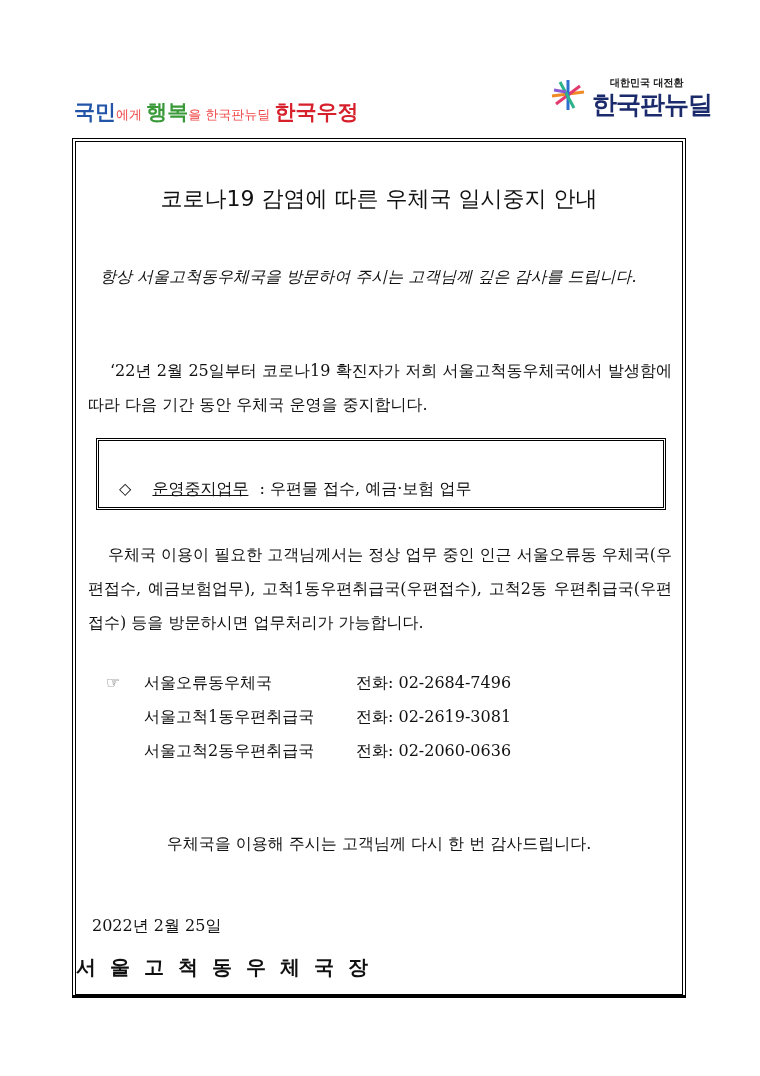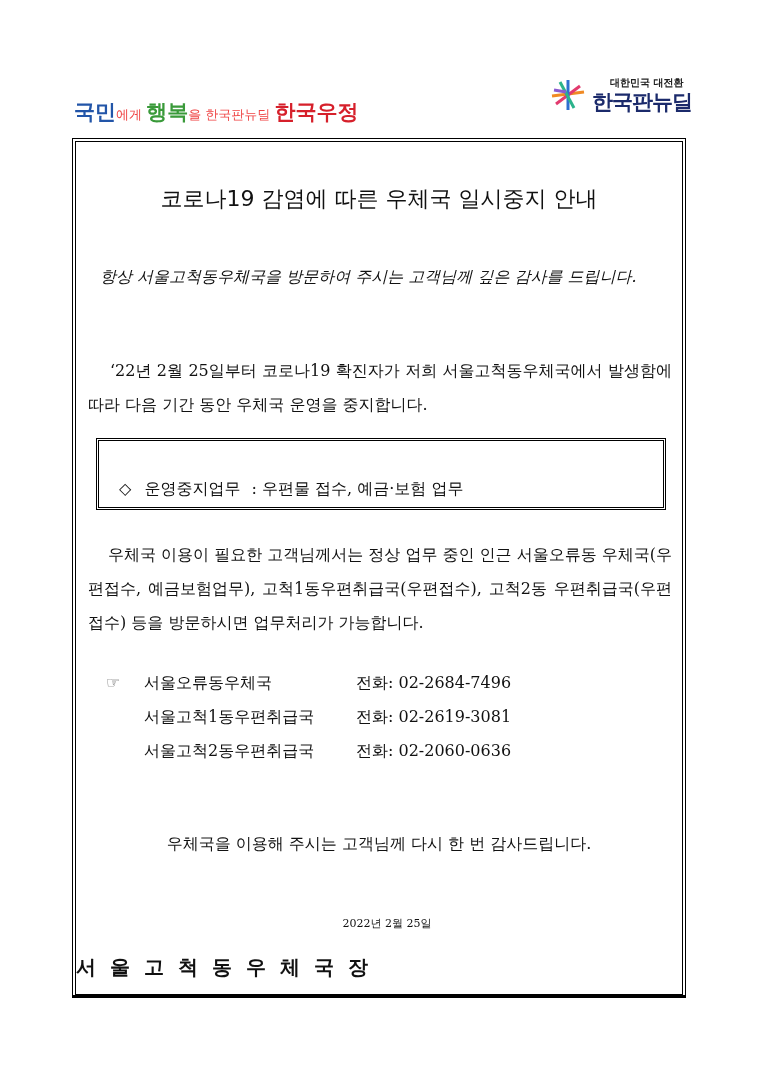--- a/index.html
+++ b/index.html
@@ -8,21 +8,21 @@
   .slogan { position:absolute; left:74px; top:98px; font-family:"DejaVu Sans","Liberation Sans",sans-serif;
             font-weight:bold; white-space:nowrap; }
   .slogan .big { font-size:21px; }
   .slogan .small { font-size:13px; font-weight:normal; color:#ef4444; }
   .slogan .blue { color:#2255a8; }
   .slogan .green { color:#3a9a3a; }
   .slogan .red { color:#d6202b; }
   .newdeal { position:absolute; left:548px; top:74px; width:150px; height:40px; }
   .newdeal .sub { position:absolute; left:62px; top:2px; font-size:10px; font-weight:bold;
                   font-family:"DejaVu Sans","Liberation Sans",sans-serif; color:#222; white-space:nowrap; }
-  .newdeal .main { position:absolute; left:44px; top:14px; font-size:21px; font-weight:bold;
+  .newdeal .main { position:absolute; left:44px; top:14px; font-size:25px; font-weight:bold;
                    font-family:"DejaVu Sans","Liberation Sans",sans-serif; color:#1b2a6b; white-space:nowrap; letter-spacing:-1px; }
   .newdeal svg { position:absolute; left:0; top:4px; }
   .frame { position:absolute; left:72px; top:138px; width:606px; height:852px;
            border:4px double #000; }
   .frame .bottom-thick { position:absolute; left:-4px; right:-4px; bottom:-4px; height:3px; background:#000; }
   .title { position:absolute; left:0; right:0; top:42px; text-align:center;
            font-family:"DejaVu Sans","Liberation Sans",sans-serif; font-weight:normal; font-size:22px; letter-spacing:0px; }
   .para { position:absolute; left:12px; width:584px; font-size:16px; line-height:34px; text-align:justify; }
   .p1 { top:118px; }
   .p2 { top:212px; }
@@ -31,21 +31,21 @@
          border:3px double #000; font-size:16px; }
   .box .row { position:absolute; left:20px; height:30px; line-height:30px; white-space:nowrap; }
   .box .r1 { top:2px; } .box .r2 { top:33px; }
   .box .r1 .v { letter-spacing:-1.2px; font-size:15px; }
   .contacts { position:absolute; left:30px; top:524px; font-size:16px; }
   .contact { position:relative; height:34px; line-height:34px; white-space:nowrap; }
   .contact .hand { position:absolute; left:0; width:30px; color:#555; }
   .contact .name { position:absolute; left:38px; }
   .contact .tel { position:absolute; left:250px; }
   .closing { position:absolute; left:0; right:0; top:692px; text-align:center; font-size:16px; }
-  .date { position:absolute; left:16px; right:0; top:774px; text-align:center; font-size:11px; }
+  .date { position:absolute; left:16px; right:0; top:774px; font-size:16px; }
   .signer { position:absolute; left:0; right:0; top:812px; font-size:20px; font-weight:bold;
             letter-spacing:14px; font-family:"DejaVu Sans","Liberation Sans",sans-serif; }
 </style>
 </head>
 <body>
 
 <div class="slogan">
   <span class="big blue">국민</span><span class="small">에게 </span><span class="big green">행복</span><span class="small">을 한국판뉴딜 </span><span class="big red">한국우정</span>
 </div>
 
@@ -64,21 +64,21 @@
 <div class="frame">
   <div class="bottom-thick"></div>
   <div class="title">코로나19 감염에 따른 우체국 일시중지 안내</div>
 
   <div class="para p1" style="text-indent:12px;font-style:italic;">항상 서울고척동우체국을 방문하여 주시는 고객님께 깊은 감사를 드립니다.</div>
   <div class="para p2" style="text-indent:22px;">‘22년 2월 25일부터 코로나19 확진자가 저희 서울고척동우체국에서 발생함에 따라 다음 기간 동안 우체국 운영을 중지합니다.</div>
 
   <div class="box">
     <div class="row r2">
       <span>◇</span>
-      <span style="margin-left:8px;">운영중지업무</span>
+      <span style="margin-left:16px;text-decoration:underline;">운영중지업무</span>
       <span style="margin-left:6px;">: 우편물 접수, 예금·보험 업무</span>
     </div>
   </div>
 
   <div class="para p3" style="text-indent:20px;">우체국 이용이 필요한 고객님께서는 정상 업무 중인 인근 서울오류동 우체국(우편접수, 예금보험업무), 고척1동우편취급국(우편접수), 고척2동 우편취급국(우편접수) 등을 방문하시면 업무처리가 가능합니다.</div>
 
   <div class="contacts">
     <div class="contact">
       <span class="hand">☞</span>
       <span class="name">서울오류동우체국</span>

